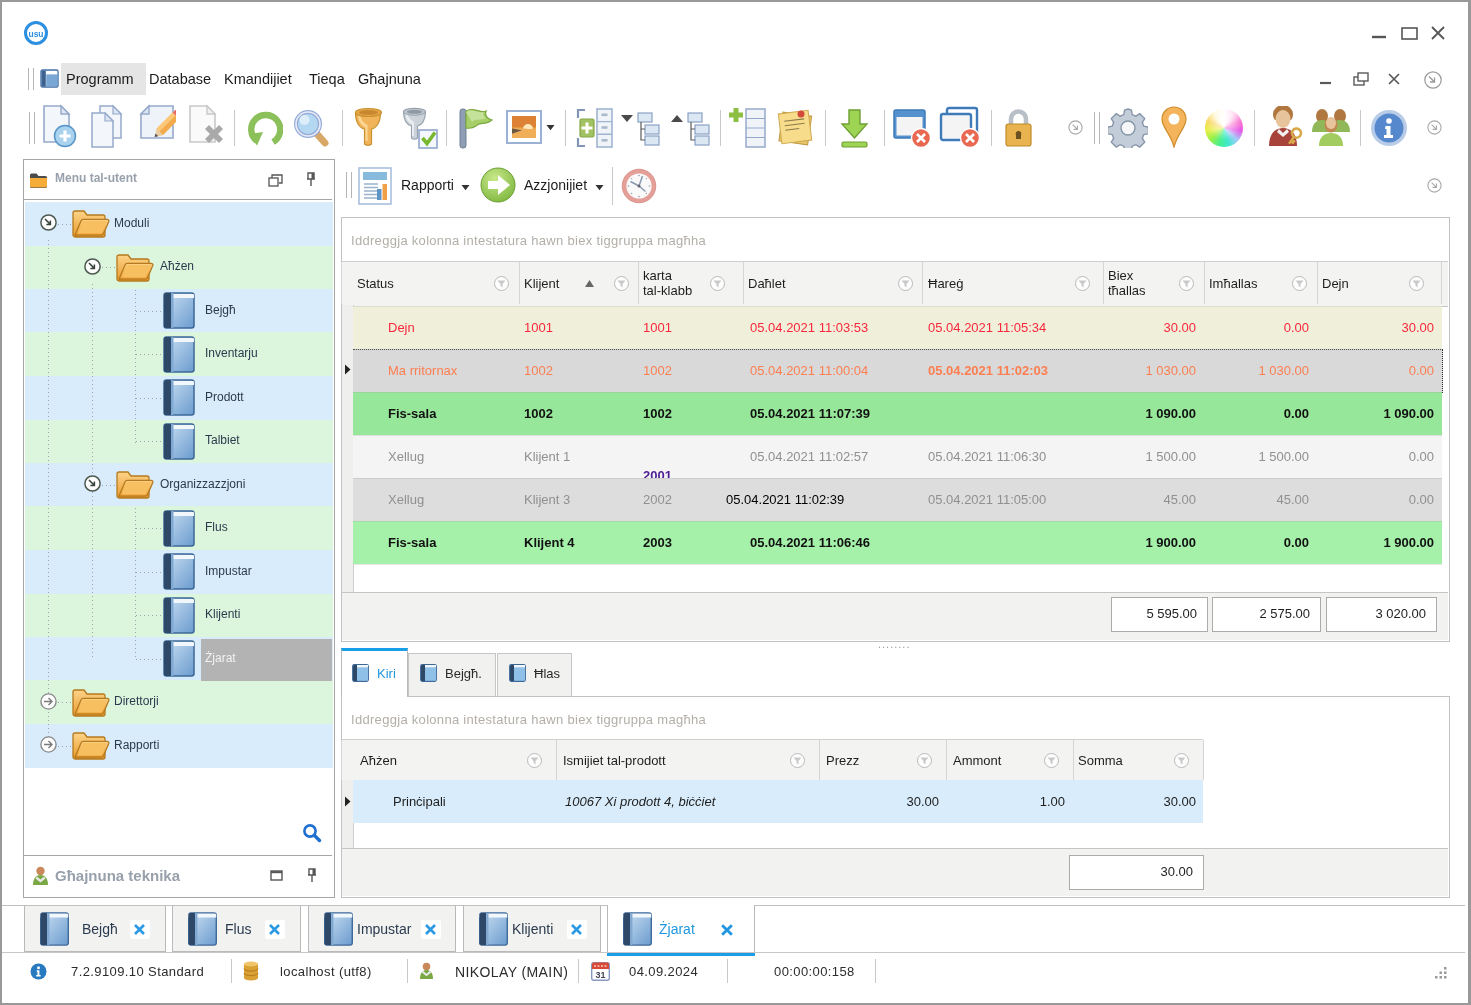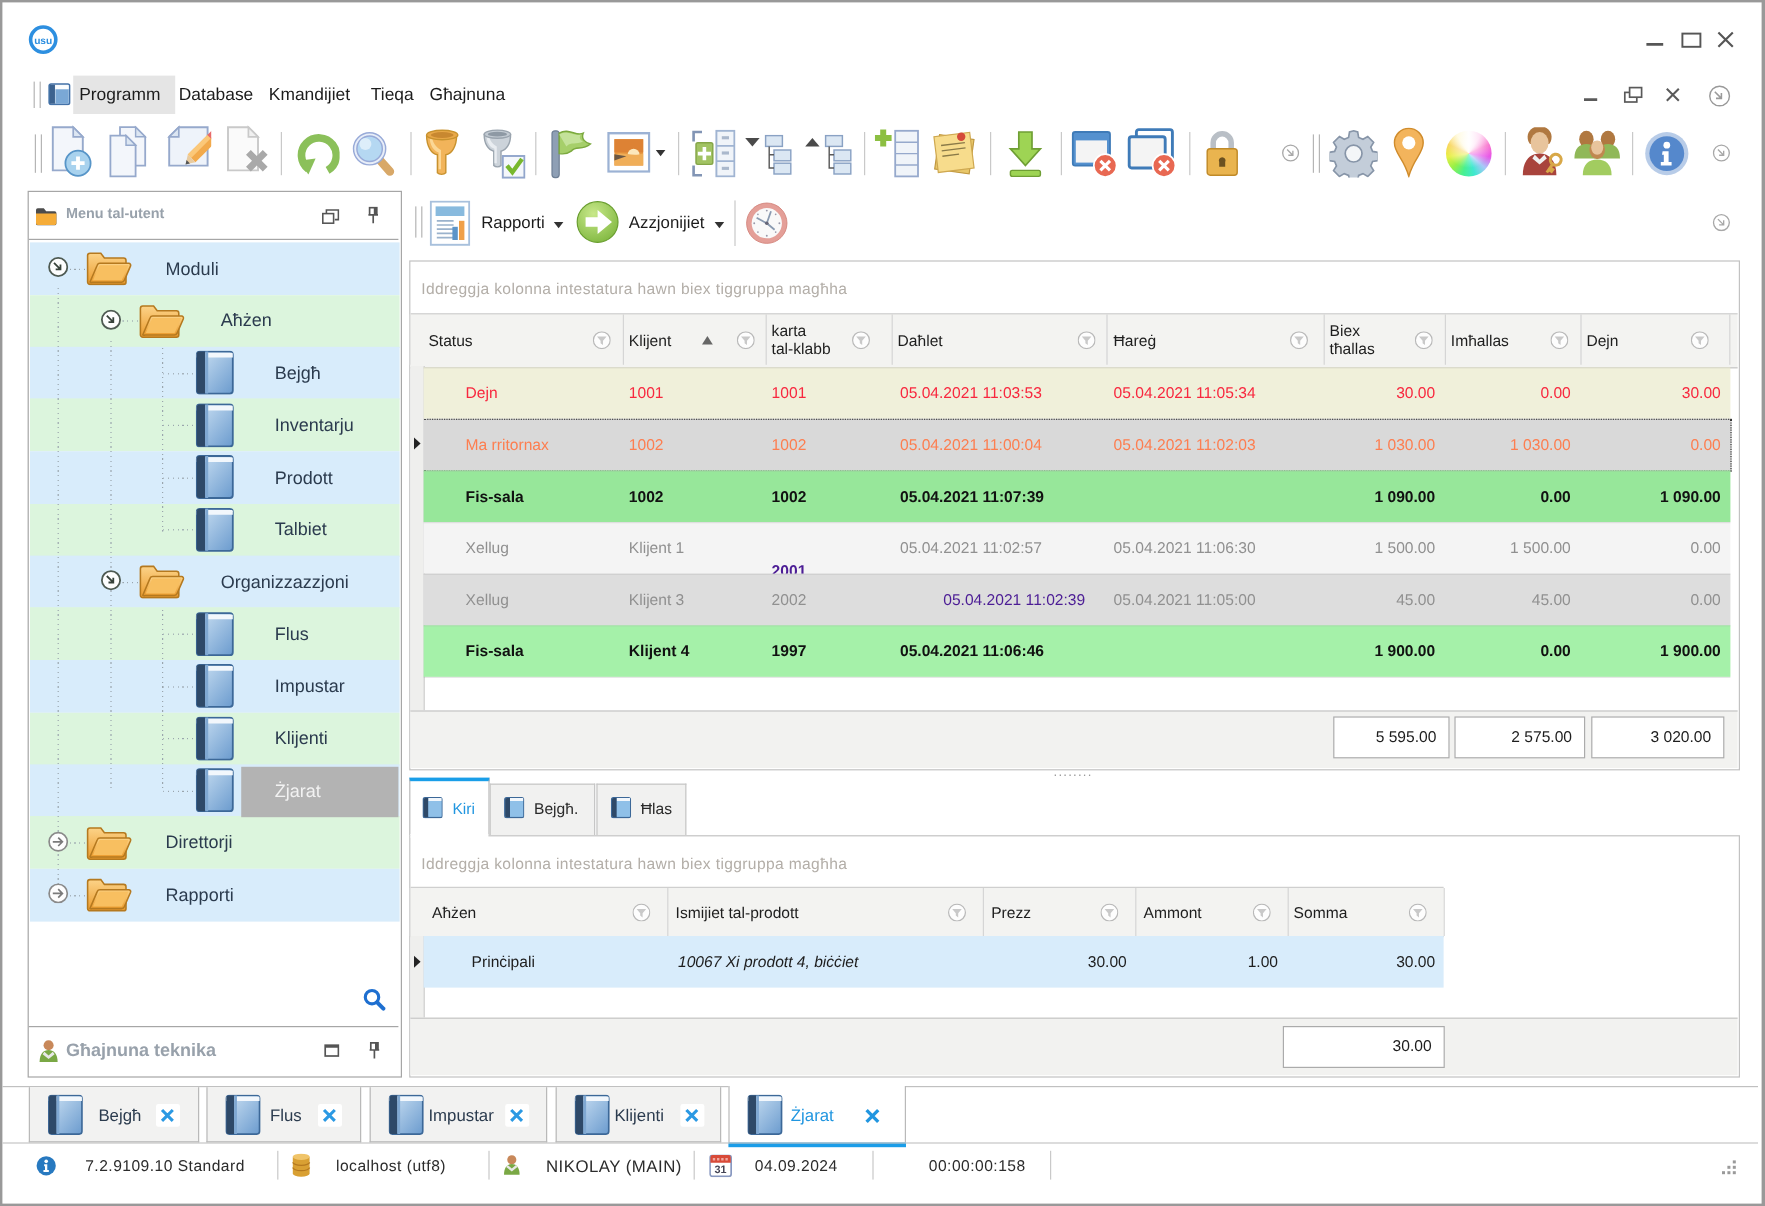--- a/index.html
+++ b/index.html
@@ -5,21 +5,21 @@
 body{width:1471px;height:1005px;overflow:hidden;font-family:"Liberation Sans",sans-serif;background:#fff;}
 .ab{position:absolute;}
 #win{position:absolute;left:0;top:0;width:1471px;height:1005px;background:#fff;}
 .sep{position:absolute;width:1px;background:#c9c9c9;}
 .grip{position:absolute;width:4px;border-left:1px solid #b5b5b5;border-right:1px solid #b5b5b5;}
 .tx{position:absolute;white-space:nowrap;}
 .cell{position:absolute;white-space:nowrap;font-size:13px;color:#1e1e1e;}
 .hdr{position:absolute;white-space:nowrap;font-size:13px;color:#1e1e1e;line-height:15px;}
 .filt{position:absolute;width:15px;height:15px;}
 .num{text-align:right;}
-.trtx{position:absolute;white-space:nowrap;font-size:15px;color:#2b3b4e;margin-left:24px;}
+.trtx{position:absolute;white-space:nowrap;font-size:12px;color:#2b3b4e;}
 </style></head>
 <body>
 <div id="win">
 <div class="ab" style="left:0;top:0;width:1471px;height:2px;background:#999;"></div>
 <div class="ab" style="left:0;top:1003px;width:1471px;height:2px;background:#999;"></div>
 <div class="ab" style="left:0;top:0;width:2px;height:1005px;background:#999;"></div>
 <div class="ab" style="left:1468px;top:0;width:3px;height:1005px;background:#999;"></div>
 
 <svg class="ab" style="left:23px;top:20px" width="26" height="26" viewBox="0 0 26 26">
 <circle cx="13" cy="13" r="10.5" fill="#fff" stroke="#2d8fe0" stroke-width="3"></circle>
@@ -604,21 +604,21 @@
 <div class="cell" style="left:750px;top:320px;color:#f8273e;font-weight:normal;">05.04.2021 11:03:53</div>
 <div class="cell" style="left:928px;top:320px;color:#f8273e;font-weight:normal;">05.04.2021 11:05:34</div>
 <div class="cell num" style="left:1103px;top:320px;width:93px;color:#f8273e;font-weight:normal;">30.00</div>
 <div class="cell num" style="left:1204px;top:320px;width:105px;color:#f8273e;font-weight:normal;">0.00</div>
 <div class="cell num" style="left:1317px;top:320px;width:117px;color:#f8273e;font-weight:normal;">30.00</div>
 <div class="ab" style="left:353px;top:349px;width:1089px;height:42px;background:#d9d9d9;border:1px dotted #333;border-left:none;"></div>
 <div class="cell" style="left:388px;top:363px;color:#fd7e50;font-weight:normal;">Ma rritornax</div>
 <div class="cell" style="left:524px;top:363px;color:#fd7e50;font-weight:normal;">1002</div>
 <div class="cell" style="left:643px;top:363px;color:#fd7e50;font-weight:normal;">1002</div>
 <div class="cell" style="left:750px;top:363px;color:#fd7e50;font-weight:normal;">05.04.2021 11:00:04</div>
-<div class="cell" style="left:928px;top:363px;color:#fd7e50;font-weight:normal;">05.04.2021 11:02:03</div>
+<div class="cell" style="left:928px;top:363px;color:#fd7e50;font-weight:bold;">05.04.2021 11:02:03</div>
 <div class="cell num" style="left:1103px;top:363px;width:93px;color:#fd7e50;font-weight:normal;">1 030.00</div>
 <div class="cell num" style="left:1204px;top:363px;width:105px;color:#fd7e50;font-weight:normal;">1 030.00</div>
 <div class="cell num" style="left:1317px;top:363px;width:117px;color:#fd7e50;font-weight:normal;">0.00</div>
 <div class="ab" style="left:353px;top:392px;width:1089px;height:43px;background:#97e79a;"></div>
 <div class="cell" style="left:388px;top:406px;color:#111;font-weight:bold;">Fis-sala</div>
 <div class="cell" style="left:524px;top:406px;color:#111;font-weight:bold;">1002</div>
 <div class="cell" style="left:643px;top:406px;color:#111;font-weight:bold;">1002</div>
 <div class="cell" style="left:750px;top:406px;color:#111;font-weight:bold;">05.04.2021 11:07:39</div>
 <div class="cell num" style="left:1103px;top:406px;width:93px;color:#111;font-weight:bold;">1 090.00</div>
 <div class="cell num" style="left:1204px;top:406px;width:105px;color:#111;font-weight:bold;">0.00</div>
@@ -629,29 +629,29 @@
 <div class="cell" style="left:643px;top:468px;color:#4c1d95;font-weight:bold;">2001</div>
 <div class="cell" style="left:750px;top:449px;color:#909090;font-weight:normal;">05.04.2021 11:02:57</div>
 <div class="cell" style="left:928px;top:449px;color:#909090;font-weight:normal;">05.04.2021 11:06:30</div>
 <div class="cell num" style="left:1103px;top:449px;width:93px;color:#909090;font-weight:normal;">1 500.00</div>
 <div class="cell num" style="left:1204px;top:449px;width:105px;color:#909090;font-weight:normal;">1 500.00</div>
 <div class="cell num" style="left:1317px;top:449px;width:117px;color:#909090;font-weight:normal;">0.00</div>
 <div class="ab" style="left:353px;top:478px;width:1089px;height:43px;background:#dddddd;"></div>
 <div class="cell" style="left:388px;top:492px;color:#909090;font-weight:normal;">Xellug</div>
 <div class="cell" style="left:524px;top:492px;color:#909090;font-weight:normal;">Klijent 3</div>
 <div class="cell" style="left:643px;top:492px;color:#909090;font-weight:normal;">2002</div>
-<div class="cell" style="left:786px;top:492px;color:#4c1d95;font-weight:normal;">05.04.2021 11:02:39</div>
+<div class="cell" style="left:726px;top:492px;color:#000000;font-weight:normal;">05.04.2021 11:02:39</div>
 <div class="cell" style="left:928px;top:492px;color:#909090;font-weight:normal;">05.04.2021 11:05:00</div>
 <div class="cell num" style="left:1103px;top:492px;width:93px;color:#909090;font-weight:normal;">45.00</div>
 <div class="cell num" style="left:1204px;top:492px;width:105px;color:#909090;font-weight:normal;">45.00</div>
 <div class="cell num" style="left:1317px;top:492px;width:117px;color:#909090;font-weight:normal;">0.00</div>
 <div class="ab" style="left:353px;top:521px;width:1089px;height:43px;background:#a5f1a9;"></div>
 <div class="cell" style="left:388px;top:535px;color:#111;font-weight:bold;">Fis-sala</div>
 <div class="cell" style="left:524px;top:535px;color:#111;font-weight:bold;">Klijent 4</div>
-<div class="cell" style="left:643px;top:535px;color:#111;font-weight:bold;">1997</div>
+<div class="cell" style="left:643px;top:535px;color:#111;font-weight:bold;">2003</div>
 <div class="cell" style="left:750px;top:535px;color:#111;font-weight:bold;">05.04.2021 11:06:46</div>
 <div class="cell num" style="left:1103px;top:535px;width:93px;color:#111;font-weight:bold;">1 900.00</div>
 <div class="cell num" style="left:1204px;top:535px;width:105px;color:#111;font-weight:bold;">0.00</div>
 <div class="cell num" style="left:1317px;top:535px;width:117px;color:#111;font-weight:bold;">1 900.00</div>
 <svg class="ab" style="left:344px;top:364px" width="7" height="11" viewBox="0 0 7 11">
         <path d="M1,0.5 l5.5,5 -5.5,5 z" fill="#222"></path>
       </svg>
 <div class="ab" style="left:353px;top:306px;width:1089px;height:1px;background:rgba(160,160,160,0.25);"></div>
 <div class="ab" style="left:353px;top:349px;width:1089px;height:1px;background:rgba(160,160,160,0.25);"></div>
 <div class="ab" style="left:353px;top:392px;width:1089px;height:1px;background:rgba(160,160,160,0.25);"></div>

